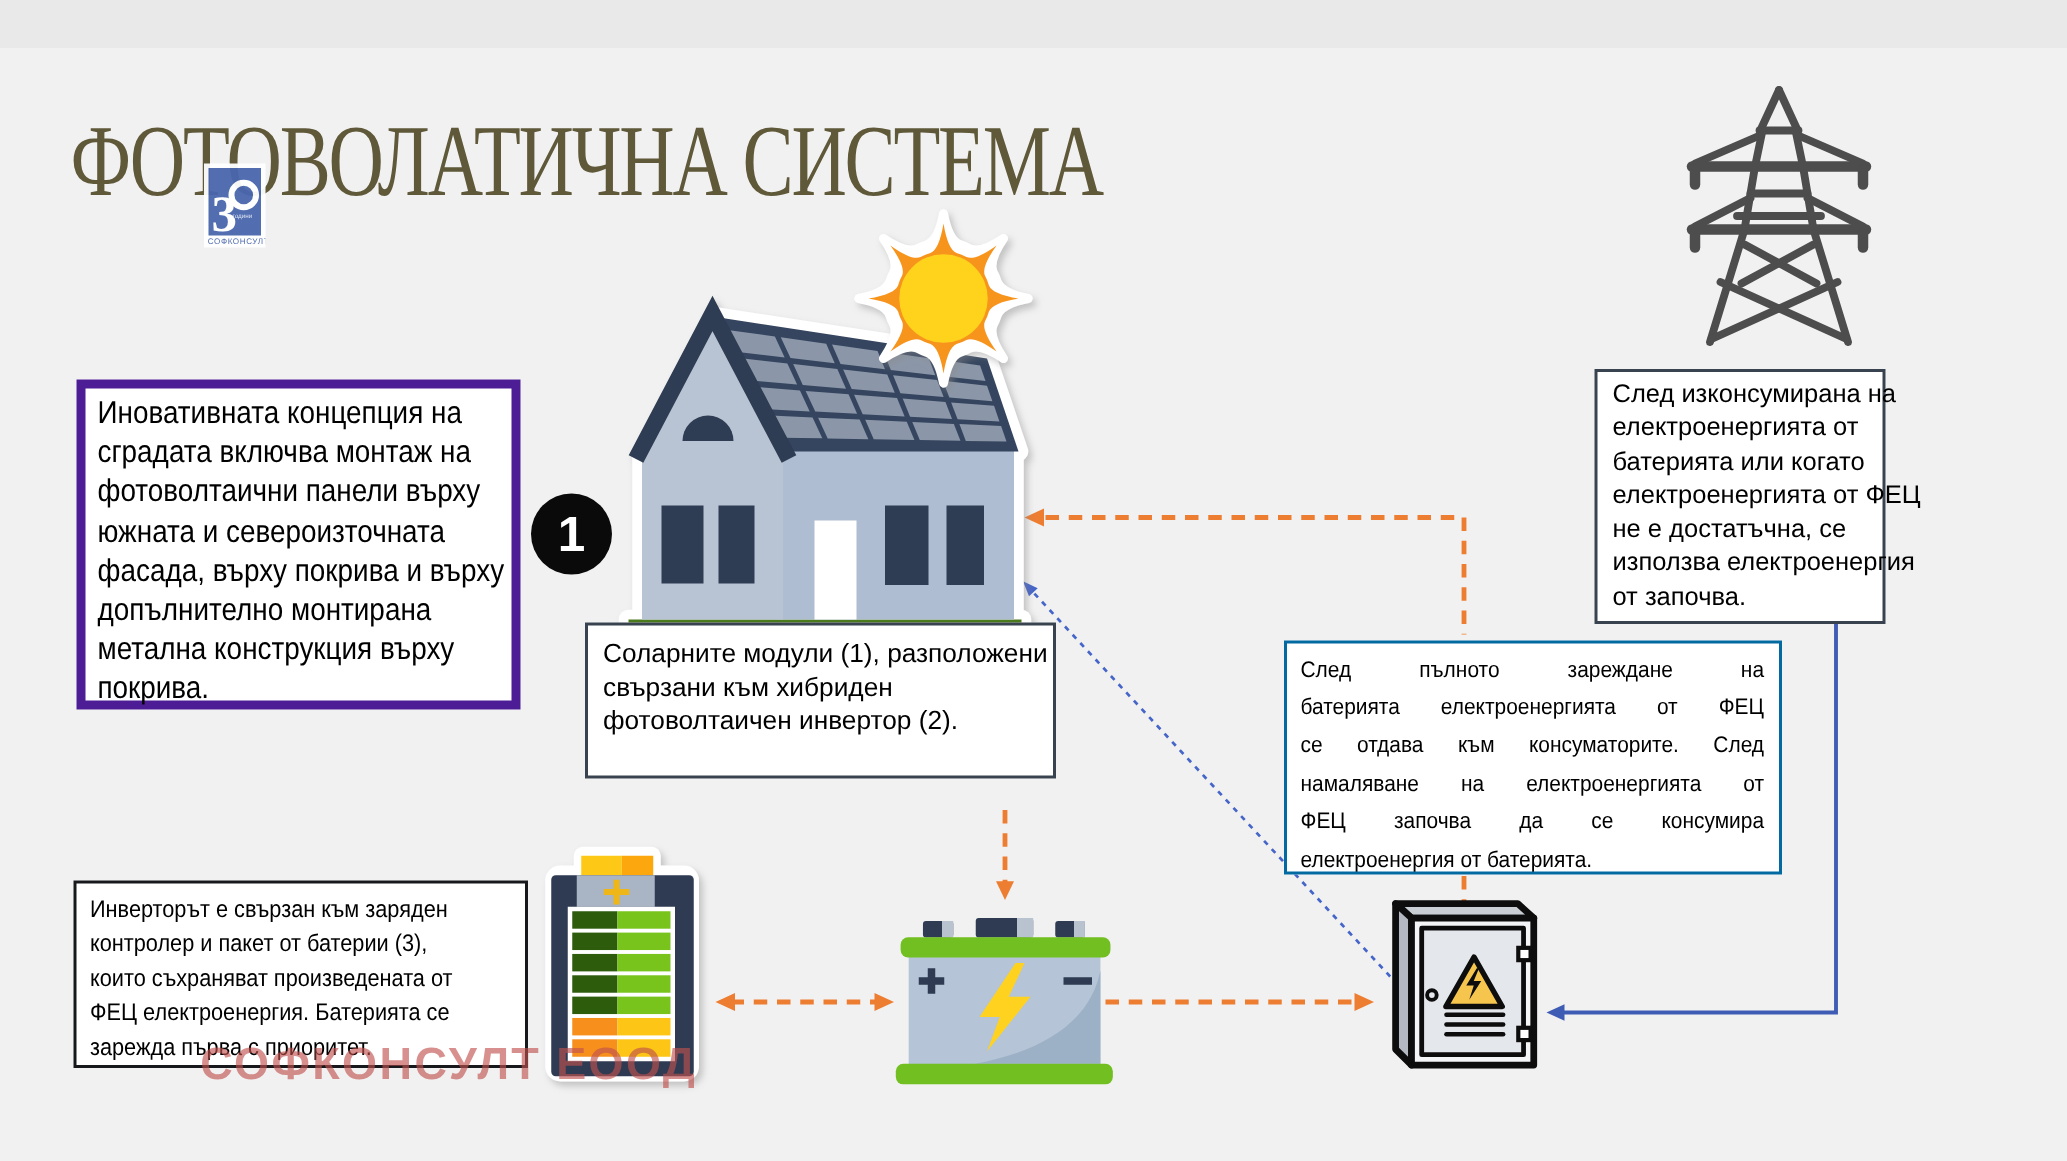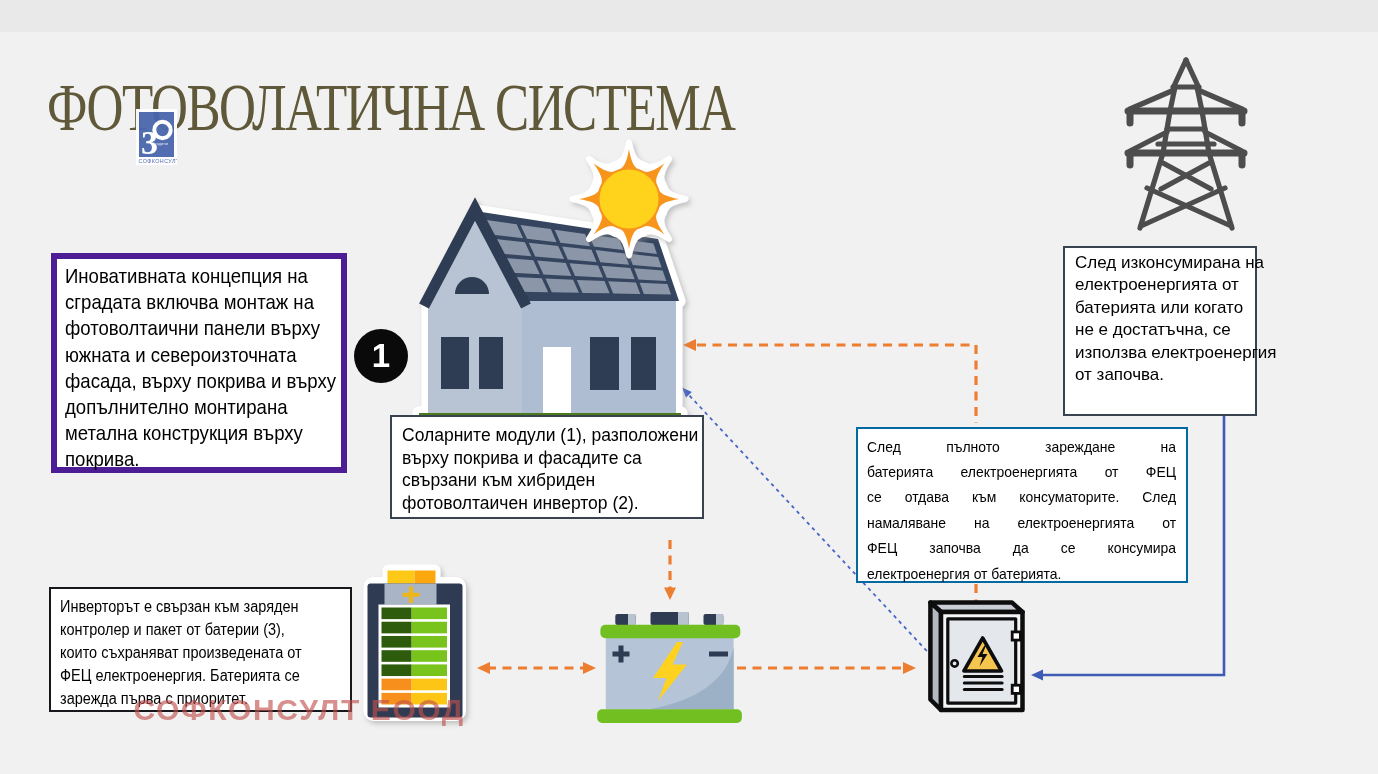--- a/index.html
+++ b/index.html
@@ -250,31 +250,31 @@
         <div class="tl">фасада, върху покрива и върху</div>
         <div class="tl">допълнително монтирана</div>
         <div class="tl">метална конструкция върху</div>
         <div class="tl">покрива.</div>
       </div>
   </div>
 
   <div class="tbox" id="box-modules">
     <div class="twrap">
         <div class="tl">Соларните модули (1), разположени</div>
-        <div class="tl">върху покрива и фасадите са</div>
         <div class="tl">свързани към хибриден</div>
         <div class="tl">фотоволтаичен инвертор (2).</div>
       </div>
   </div>
 
   <div class="tbox" id="box-grid">
     <div class="twrap">
         <div class="tl">След изконсумирана на</div>
         <div class="tl">електроенергията от</div>
         <div class="tl">батерията или когато</div>
+        <div class="tl">електроенергията от ФЕЦ</div>
         <div class="tl">не е достатъчна, се</div>
         <div class="tl">използва електроенергия</div>
         <div class="tl">от започва.</div>
       </div>
   </div>
 
   <div class="tbox" id="box-consumers">
     <div class="twrap">
         <div class="tl j">След пълното зареждане на</div>
         <div class="tl j">батерията електроенергията от ФЕЦ</div>

